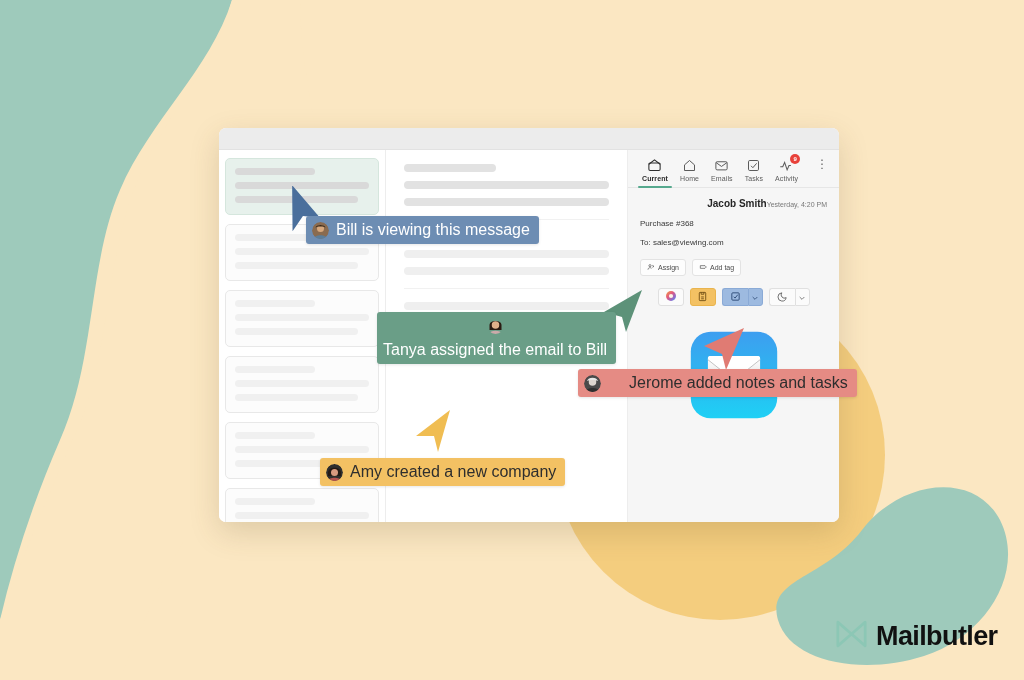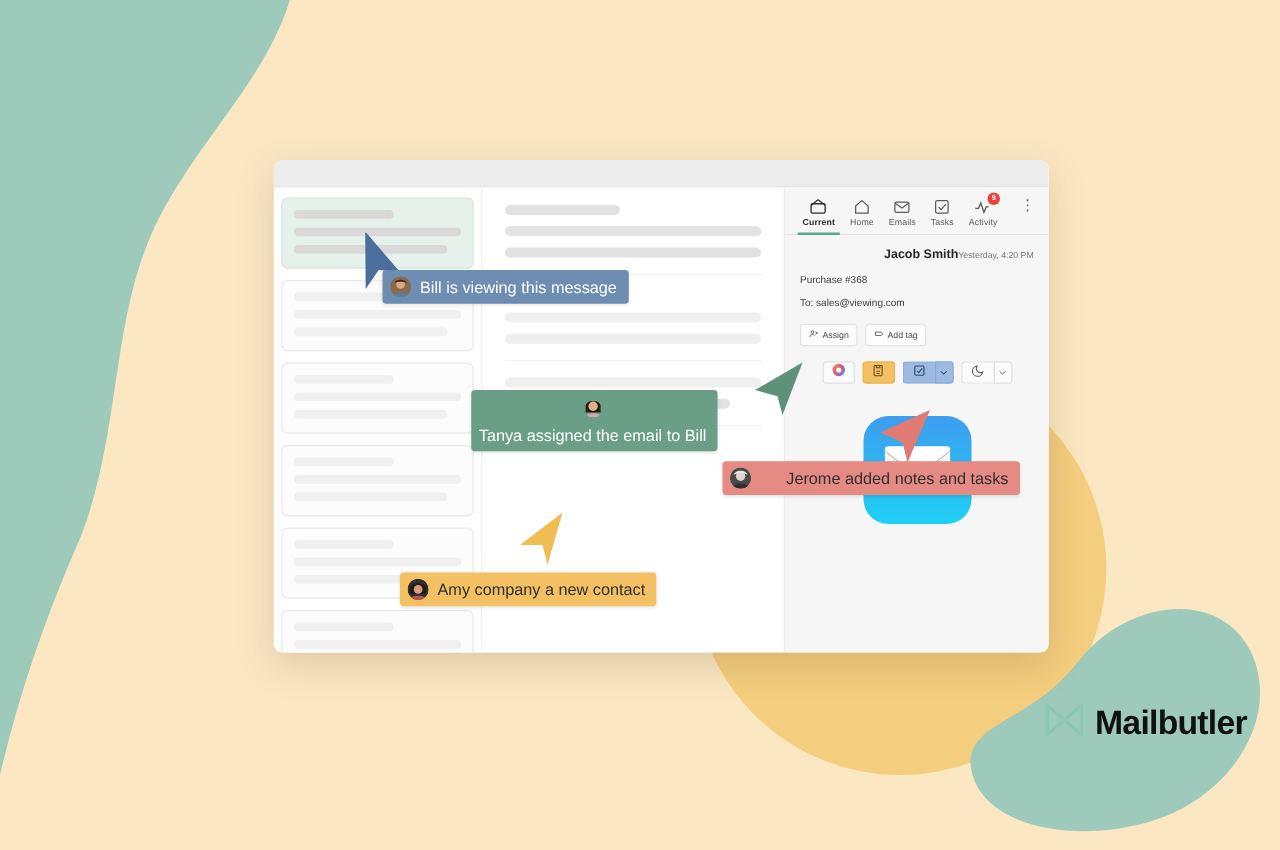--- a/index.html
+++ b/index.html
@@ -148,37 +148,37 @@
   .split > .tool-btn:first-child { border-top-right-radius: 0; border-bottom-right-radius: 0; border-right: none; }
   .split > .tool-btn:last-child  { border-top-left-radius: 0; border-bottom-left-radius: 0; min-width: 15px; }
 
   .mail-icon-wrap { display: flex; justify-content: center; margin-top: 24px; }
 
   
   .callout {
     position: absolute; z-index: 40;
     display: flex; align-items: center; gap: 7px;
     border-radius: 3px; padding: 5px 9px 5px 6px;
-    font-size: 13px; white-space: nowrap;
+    font-size: 16px; white-space: nowrap;
     box-shadow: 0 1px 3px rgba(0,0,0,.10);
   }
   .callout .avatar {
     width: 17px; height: 17px; border-radius: 50%;
     flex: 0 0 17px; overflow: hidden; display: block;
   }
   .c-blue   { background: #6d8db3; color: #ffffff; }
   .c-green  { background: #6a9e87; color: #ffffff; flex-direction: column; }
   .c-red    { background: #e58b84; color: #2e2e2e; }
   .c-yellow { background: #f3c163; color: #2e2e2e; }
 
   .cursor { position: absolute; z-index: 39; }
 
   
   .brand {
-    position: absolute; left: 836px; top: 562px;
+    position: absolute; left: 836px; top: 620px;
     display: flex; align-items: center; gap: 9px; z-index: 20;
   }
   .brand-name { font-size: 27px; font-weight: bold; color: #111; letter-spacing: -0.6px; }
 </style>
 </head>
 <body>
 
 <svg id="bg" width="1024" height="680" viewBox="0 0 1024 680">
   <rect width="1024" height="680" fill="#fbe7c2"></rect>
   <path d="M0,0 L232,0 C210,70 150,120 120,190 C88,264 96,360 60,440 C34,500 14,560 0,620 Z" fill="#9ecabb"></path>
@@ -475,21 +475,21 @@
 
 <div class="callout c-yellow" style="left:320px; top:458px;">
   <span class="avatar">
     <svg width="17" height="17" viewBox="0 0 34 34">
       <circle cx="17" cy="17" r="17" fill="#2f2f2f"></circle>
       <path d="M4 17 C4 4 30 4 30 17 L30 24 L4 24 Z" fill="#241a14"></path>
       <circle cx="17" cy="17" r="7" fill="#d99a80"></circle>
       <path d="M3 34 C5 25 29 25 31 34 Z" fill="#b7544f"></path>
     </svg>
   </span>
-  <span>Amy company a new contact</span>
+  <span>Amy created a new company</span>
 </div>
 
 <div class="brand">
   <span>
     <svg width="31" height="28" viewBox="0 0 34 30" fill="none" stroke="#8cc7b5" stroke-width="3" stroke-linejoin="round" stroke-linecap="round">
       <path d="M2 28 L2 2 L17 15 L32 2 L32 28 L17 15 Z"></path>
     </svg>
   </span>
   <span class="brand-name">Mailbutler</span>
 </div>

